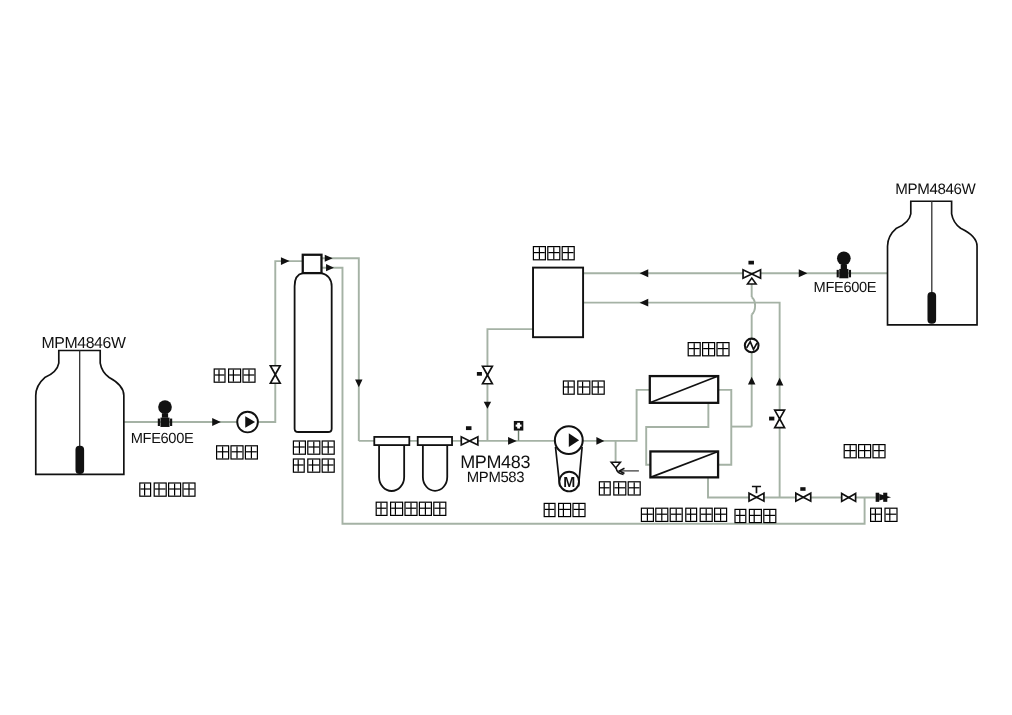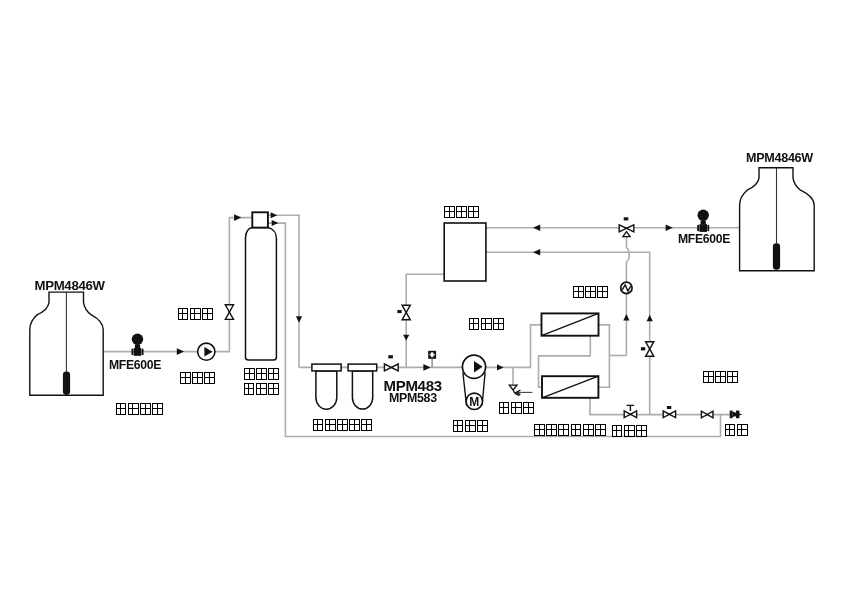--- a/index.html
+++ b/index.html
@@ -1,17 +1,17 @@
 <!DOCTYPE html>
 <html><head><meta charset="utf-8">
 <style>
 html,body{margin:0;padding:0;background:#fff}
 #wrap{position:relative;width:843px;height:596px;background:#fff;overflow:hidden;
   font-family:"Liberation Sans",sans-serif}
-.lt{position:absolute;font-weight:bold;color:#111;white-space:nowrap;line-height:1}
+.lt{position:absolute;font-weight:normal;color:#111;white-space:nowrap;line-height:1}
 .cj{position:absolute;white-space:nowrap;height:12.5px}
 .cj i{display:inline-block;width:10.9px;height:12px;margin-right:1.3px;
   box-sizing:border-box;border:1.35px solid #000;
   background:
    linear-gradient(#000,#000) 50% 50%/100% 1.4px no-repeat,
    linear-gradient(#000,#000) 50% 50%/1.4px 100% no-repeat;}
 </style></head>
 <body>
 <div id="wrap">
 <svg width="843" height="596" viewBox="0 0 843 596" style="position:absolute;left:0;top:0">

